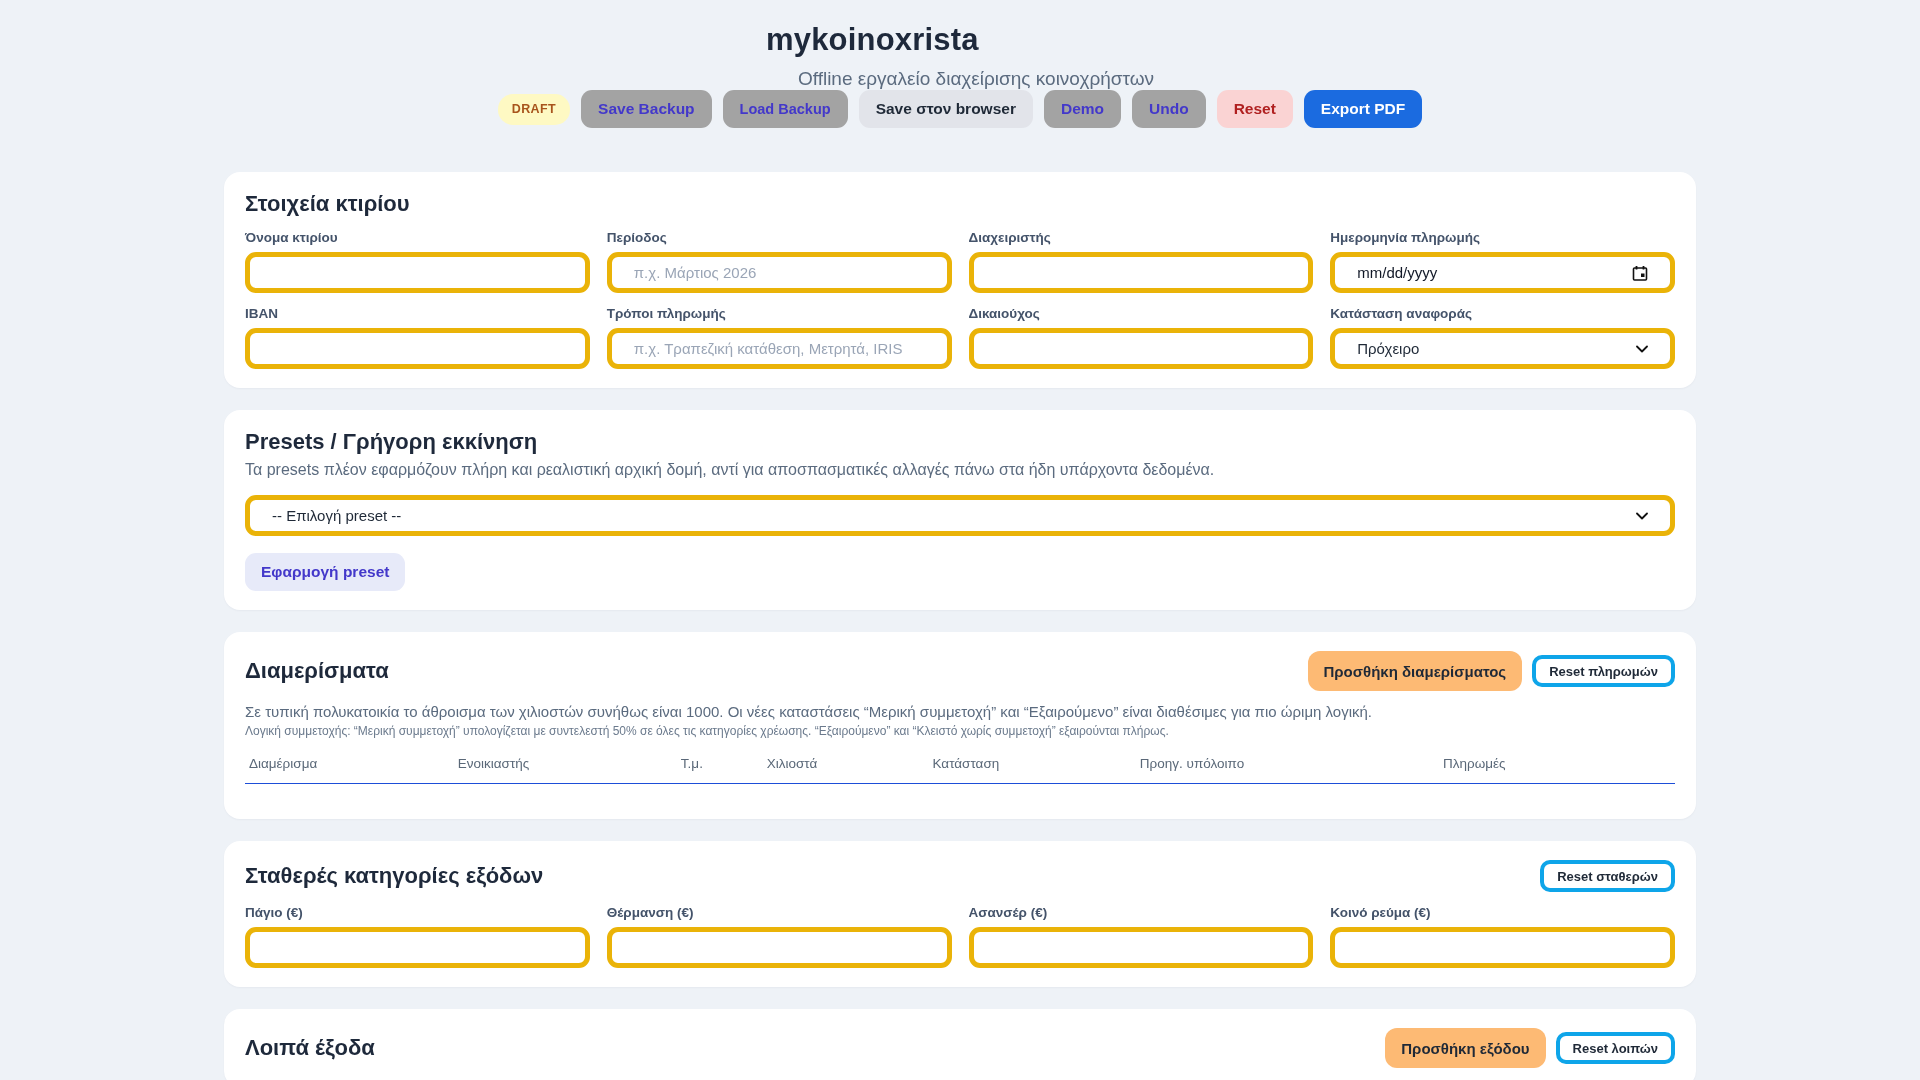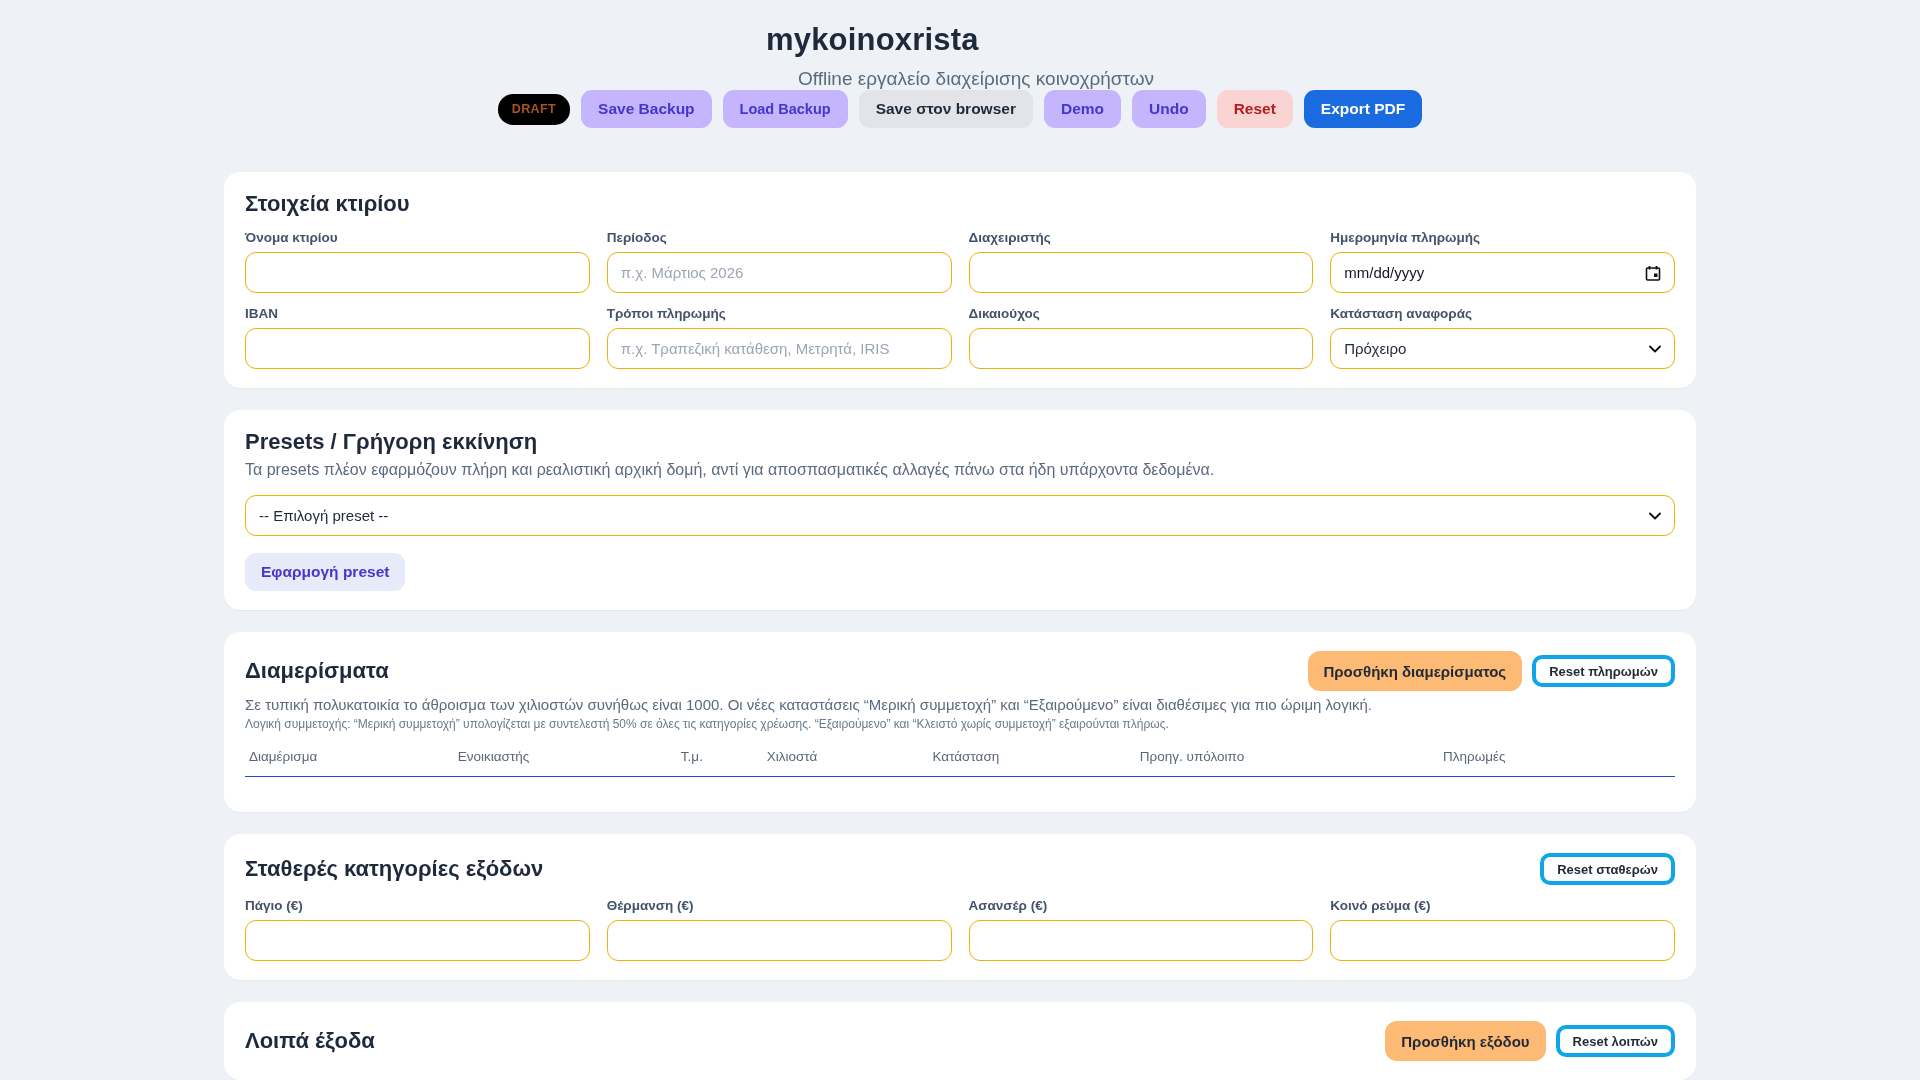--- a/index.html
+++ b/index.html
@@ -15,45 +15,45 @@
   .app-header { display: flex; justify-content: space-between; align-items: center; margin-bottom: 44px; flex-direction: column; }
   .app-title { font-size: 31px; font-weight: 700; color: #1e293b; letter-spacing: .2px; }
   .app-subtitle { font-size: 19px; color: #5b6b7f; margin-top: 10px; margin-left: 32px; }
   .header-actions { display: flex; align-items: center; gap: 11px; }
   .pill {
     border: none; cursor: pointer; border-radius: 11px;
     font-family: inherit; font-weight: 700; font-size: 15.5px;
     height: 38px; padding: 0 17px; display: inline-flex; align-items: center; white-space: nowrap;
   }
   .badge-draft {
-    background: #000000; color: #a8541c; font-weight: 700; font-size: 12.5px;
+    background: #fef9c3; color: #a8541c; font-weight: 700; font-size: 12.5px;
     letter-spacing: .4px; height: 31px; padding: 0 14px; border-radius: 15px;
     display: inline-flex; align-items: center;
   }
-  .btn-indigo { background: #c4b5fd; color: #4338ca; text-align: center; }
+  .btn-indigo { background: #a3a3a3; color: #4338ca; text-align: center; }
   .btn-gray   { background: #e2e4ea; color: #1f2937; }
   .btn-red    { background: #fad3d3; color: #b02020; }
   .btn-blue   { background: #1b6be0; color: #ffffff; }
 
   
   .card {
     background: #ffffff; border-radius: 16px; padding: 19px 21px;
     box-shadow: 0 1px 2px rgba(16,24,40,.04);
     margin-bottom: 22px;
   }
   .card-title { font-size: 22px; font-weight: 700; color: #1e293b; }
   .card-head { display: flex; justify-content: space-between; align-items: center; }
   .head-buttons { display: flex; gap: 10px; align-items: center; }
 
   .grid-4 { display: grid; grid-template-columns: repeat(4, 1fr); column-gap: 17px; }
   .field { margin-top: 13px; }
   .field-label { font-size: 13.5px; font-weight: 700; color: #44536a; margin-bottom: 7px; }
   .input, .select-box, .date-box {
-    width: 100%; height: 41px; border: 1px solid #eab308; border-radius: 11px;
-    background: #fff; padding: 0 13px; font-family: inherit; font-size: 15px; color: #1f2937;
+    width: 100%; height: 41px; border: 5px solid #eab308; border-radius: 11px;
+    background: #fff; padding: 0 22px; font-family: inherit; font-size: 15px; color: #1f2937;
     display: flex; align-items: center;
   }
   input.input::placeholder { color: #9aa5b6; }
   input.input { display: block; }
   .select-box, .date-box { justify-content: space-between; cursor: pointer; }
   .date-text { color: #111827; }
   .icon-svg { flex: 0 0 auto; display: block; }
 
   
   .presets-desc { font-size: 16px; color: #5b6b7f; margin-top: 6px; }
@@ -70,21 +70,21 @@
     font-weight: 700; font-size: 13px; height: 32px; padding: 0 13px;
     border-radius: 10px; cursor: pointer; font-family: inherit; white-space: nowrap;
   }
   .btn-gray-md {
     background: #fdba74; border: none; color: #1f2937;
     font-weight: 700; font-size: 15px; height: 40px; padding: 0 16px;
     border-radius: 12px; cursor: pointer; font-family: inherit; white-space: nowrap;
   }
 
   
-  .apt-desc { font-size: 15px; color: #5b6b7f; margin-top: 5px; }
+  .apt-desc { font-size: 15px; color: #5b6b7f; margin-top: 12px; }
   .apt-note { font-size: 12px; color: #6b7a8d; margin-top: 4px; }
   table.apt-table { width: 100%; border-collapse: collapse; margin-top: 14px; }
   table.apt-table th {
     text-align: left; font-size: 13.5px; font-weight: 400; color: #5a6878;
     padding: 4px 4px 12px 4px; border-bottom: 1px solid #1d4ed8;
   }
   .apt-table-space { height: 16px; }
 
   
   .summary-row { display: grid; grid-template-columns: repeat(4, 1fr); gap: 24px; }

